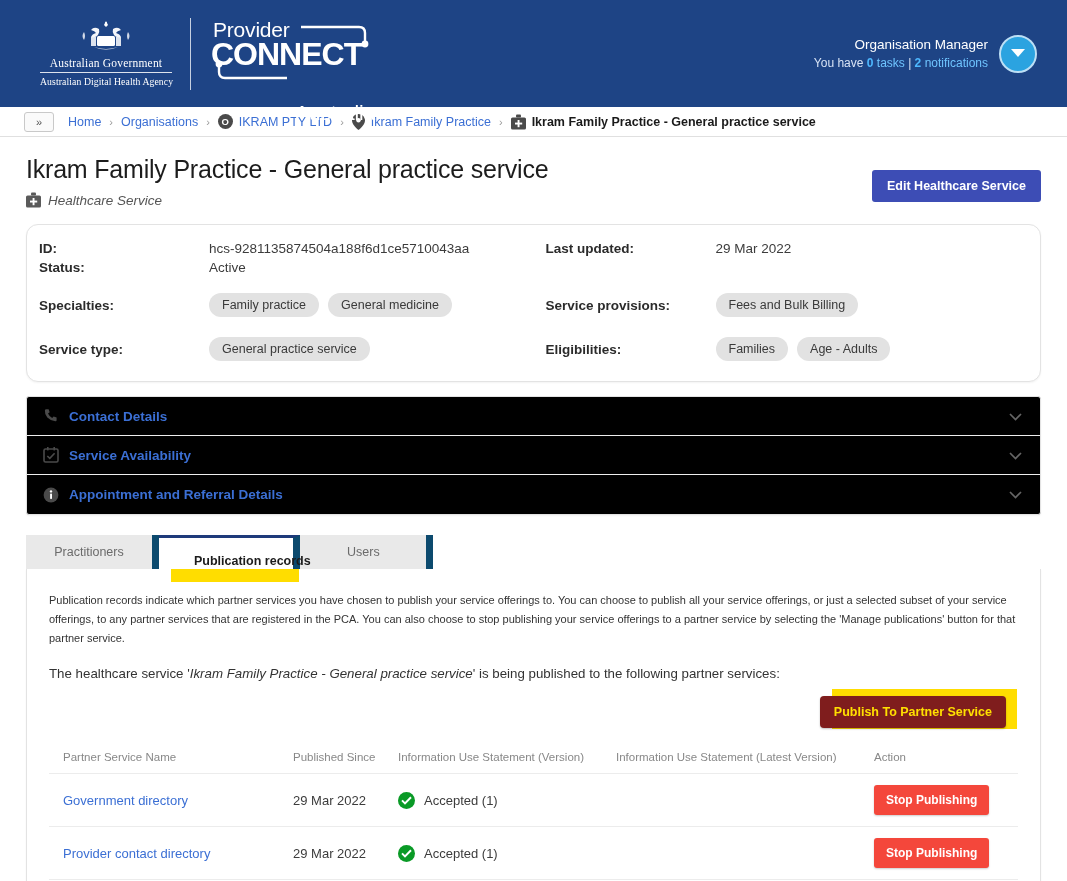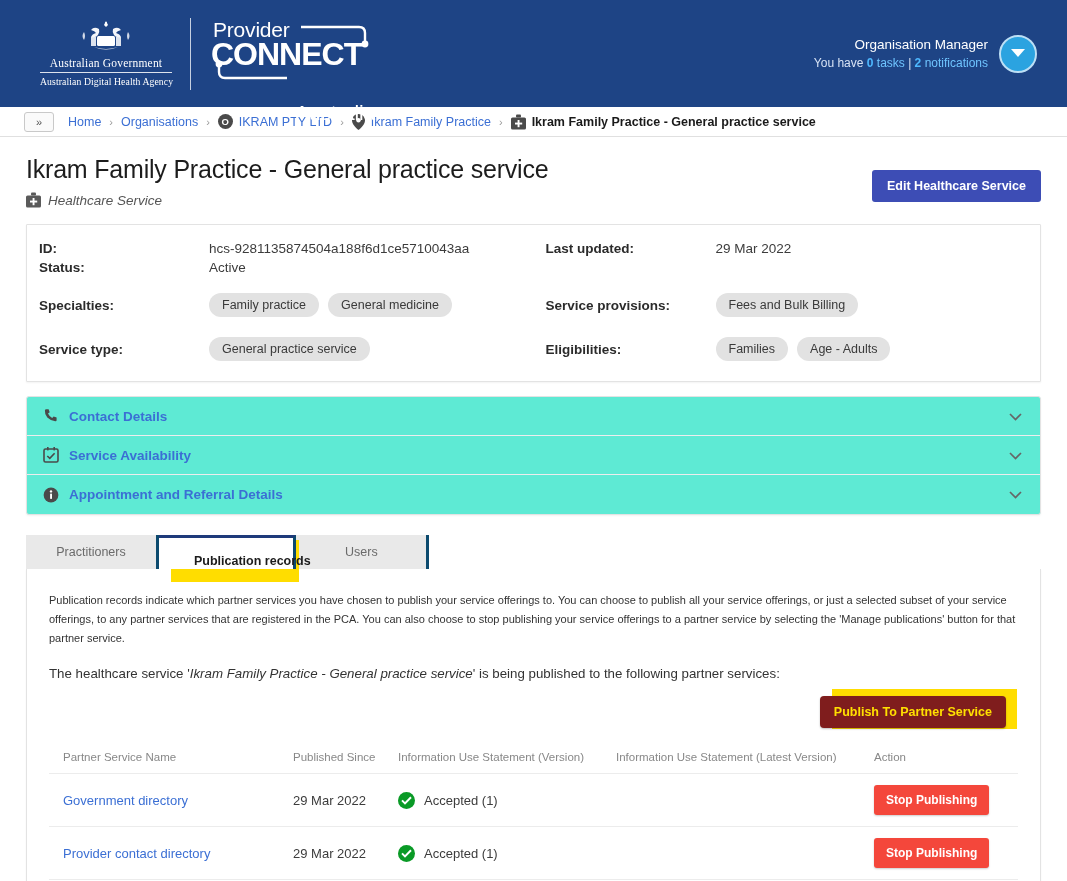--- a/index.html
+++ b/index.html
@@ -103,21 +103,21 @@
     position: absolute; right: 26px; top: 33px;
     background: #3d4db5; color: #fff;
     font-size: 12.5px; font-weight: bold;
     border: none; border-radius: 3px;
     padding: 9px 15px; cursor: pointer;
   }
 
   
   .card {
     margin: 16px 26px 0 26px;
-    background: #fff; border: 1px solid #e3e3e3; border-radius: 1px;
+    background: #fff; border: 1px solid #e3e3e3; border-radius: 12px;
     box-shadow: 0 1px 2px rgba(0,0,0,.05);
     padding: 16px 0 14px 0;
   }
   .info-grid {
     display: grid; grid-template-columns: 1fr 1fr;
     column-gap: 0;
   }
   .info-col { padding-left: 12px; }
   .info-row { display: grid; grid-template-columns: 170px 1fr; align-items: flex-start; min-height: 19px; }
   .info-row.pill-row { min-height: 36px; align-items: center; margin-top: 8px; }
@@ -126,21 +126,21 @@
   .pills { display: flex; gap: 9px; flex-wrap: wrap; }
   .pill {
     background: #e2e2e2; color: #3a3a3a;
     border-radius: 14px; padding: 5px 13px; font-size: 12.5px;
     white-space: nowrap;
   }
 
   
   .accordion {
     margin: 14px 26px 0 26px;
-    background: #5eead4; border: 1px solid #e3e3e3; border-radius: 3px;
+    background: #000000; border: 1px solid #e3e3e3; border-radius: 3px;
     box-shadow: 0 1px 2px rgba(0,0,0,.05);
   }
   .acc-row {
     height: 39px; display: flex; align-items: center;
     padding: 0 18px 0 16px;
     border-bottom: 1px solid #ededed;
     cursor: pointer;
   }
   .acc-row:last-child { border-bottom: none; }
   .acc-icon { width: 26px; display: flex; align-items: center; }
@@ -148,21 +148,21 @@
   .acc-chev { margin-left: auto; color: #666; font-size: 13px; line-height: 1; }
 
   
   .tabs-wrap { margin: 20px 26px 0 26px; position: relative; }
   .tabs { display: flex; align-items: flex-end; height: 34px; }
   .tab {
     background: #e9e9e9; color: #6b6b6b;
     font-size: 12.5px; height: 34px;
     display: flex; align-items: center; justify-content: center;
     min-width: 133px; padding: 0 14px;
-    border-right: 3px solid #0c4a6e;
+    border-right: 7px solid #0c4a6e;
     cursor: pointer;
   }
   .tab.active {
     background: #fff; color: #222;
     border-top: 3px solid #1e3a7a;
     height: 34px;
     position: relative; z-index: 3;
   }
   .hl-tab {
     position: absolute;

